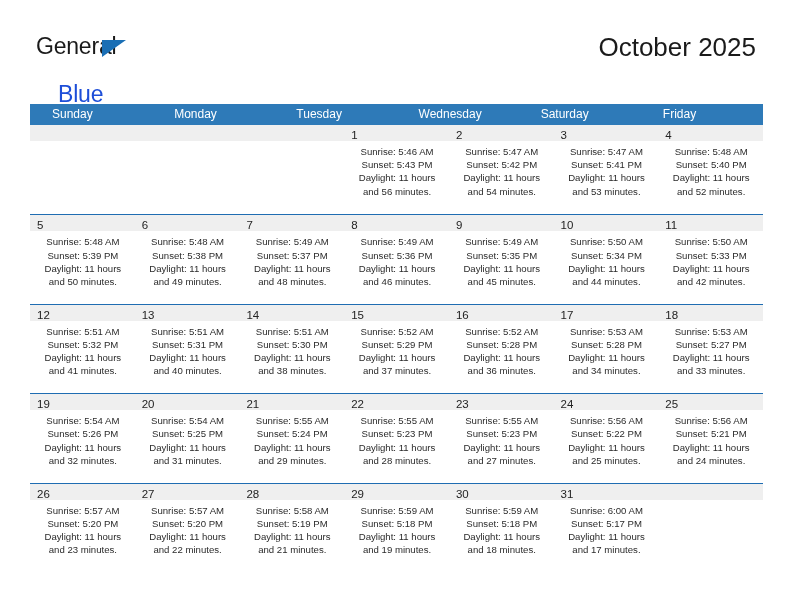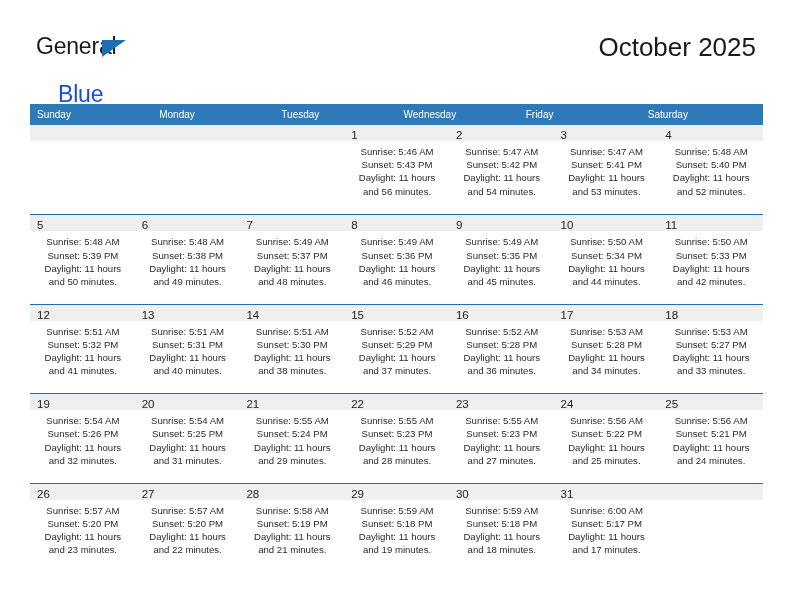--- a/index.html
+++ b/index.html
@@ -94,23 +94,23 @@
   }
   .weekday-row {
     display: flex;
     width: 733px;
     height: 21px;
     background: #2e7ab8;
   }
   .weekday {
     flex: 1 1 0;
     color: #ffffff;
-    font-size: 10px;
+    font-size: 12px;
     line-height: 21px;
-    padding-left: 7px;
+    padding-left: 22px;
     box-sizing: border-box;
     overflow: hidden;
     white-space: nowrap;
   }
 
   .week-row {
     display: flex;
     width: 733px;
     height: 89.4px;
     border-top: 1.6px solid #1f6db2;
@@ -169,22 +169,22 @@
     </div>
 
   </div>
 
   <div class="calendar">
     <div class="weekday-row" id="weekday-row">
         <div class="weekday">Sunday</div>
         <div class="weekday">Monday</div>
         <div class="weekday">Tuesday</div>
         <div class="weekday">Wednesday</div>
+        <div class="weekday">Saturday</div>
         <div class="weekday">Friday</div>
-        <div class="weekday">Saturday</div>
       </div>
     <div id="weeks-container">
         <div class="week-row first">
           <div class="daycell blank">
             <div class="datestrip"><span class="datenum"></span></div>
           </div>
           <div class="daycell blank">
             <div class="datestrip"><span class="datenum"></span></div>
           </div>
           <div class="daycell blank">

